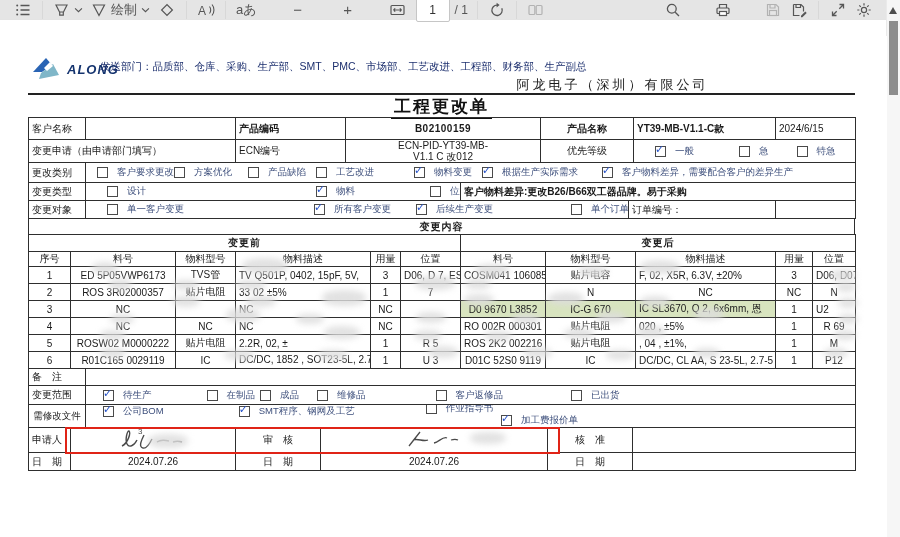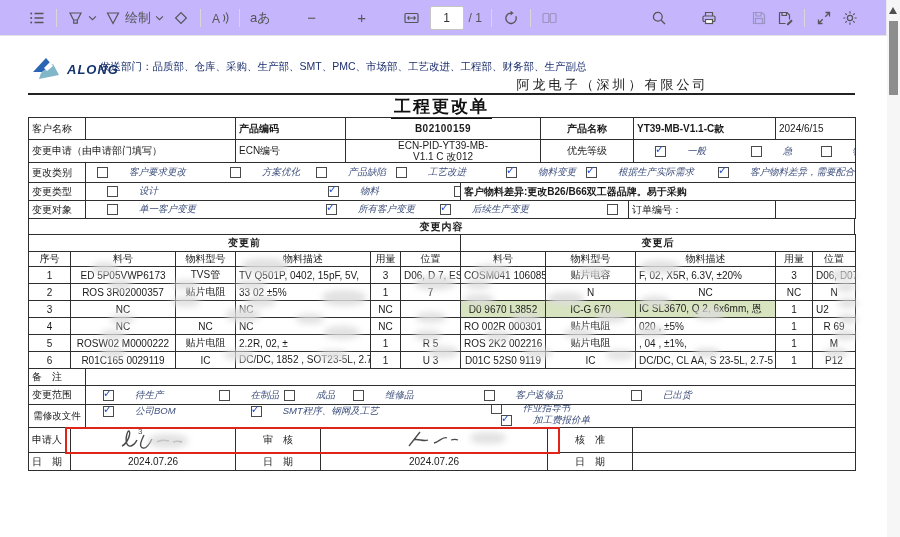--- a/index.html
+++ b/index.html
@@ -1,21 +1,21 @@
 <!DOCTYPE html>
 <html><head>
 <meta charset="utf-8">
 <style>
   html,body{margin:0;padding:0;background:#fff;}
   body{font-family:"Liberation Sans","DejaVu Sans",sans-serif;}
   .viewer{position:relative;width:900px;height:537px;overflow:hidden;background:#fff;}
 
   
-  .toolbar{position:absolute;top:0;left:0;width:887px;height:36px;background:#c4b5fd;
-    border-bottom:1px solid #e4e4e4;display:flex;align-items:center;padding:0 24px;box-sizing:border-box;}
+  .toolbar{position:absolute;top:0;left:0;width:887px;height:20px;background:#e5e5e5;
+    border-bottom:1px solid #e4e4e4;display:flex;align-items:center;padding:0 10px;box-sizing:border-box;}
   .tbtn{display:inline-flex;align-items:center;justify-content:center;height:28px;min-width:26px;
     border:none;background:transparent;color:#565656;font-size:13px;gap:4px;padding:0 4px;cursor:default;}
   .tbtn svg{display:block;}
   .sep{width:1px;height:18px;background:#d8d8d8;margin:0 6px;flex:none;}
   .spacer{width:24px;flex:none;}
   .page-num{width:28px;height:20px;border:1px solid #c6c6c6;border-radius:2px;text-align:center;
     font-size:12px;color:#333;background:#fff;margin:0 5px;}
   .pcount{font-size:12px;color:#555;margin-right:3px;}
   .disabled{opacity:.35;}
   .tb-right{margin-left:auto;display:flex;align-items:center;}
@@ -53,21 +53,21 @@
   .ecn{font-size:7.5px;line-height:1.1;color:#2f55c0;text-align:center;white-space:normal;}
   .sechead{font-weight:bold;font-size:11px;text-align:center;letter-spacing:1px;}
   .ch{font-size:9.5px;text-align:center;color:#161616;}
   .d{font-size:8.5px;color:#2a4f9c;text-align:center;padding:0 2px;}
   .dl{text-align:left;}
   .hl{background:#d8e4bf;}
   .reason{font-weight:bold;font-size:10.5px;color:#111;}
   .datev{font-size:10px;color:#2a3c66;text-align:center;}
 
   .cbrow{display:flex;align-items:center;}
-  .cb{display:inline-flex;align-items:center;gap:21px;flex:none;font-style:italic;}
+  .cb{display:inline-flex;align-items:center;gap:9px;flex:none;}
   .box{width:9px;height:9px;border:1px solid #4a4a4a;background:#fff;position:relative;flex:none;}
   .box.checked::after{content:"\2713";position:absolute;left:-1px;top:-4px;font-size:11px;color:#2753c8;font-weight:bold;}
   .cl{font-size:9.5px;color:#3d4f7c;}
 
   .redbox{position:absolute;left:65px;top:391px;width:491px;height:23px;border:2.5px solid #e02417;z-index:6;pointer-events:none;}
   .smudge{position:absolute;background:rgba(221,221,221,.85);filter:blur(3px);border-radius:45%;z-index:4;pointer-events:none;}
   .sig{filter:blur(.45px);opacity:.85;}
 </style>
 </head>
 <body>
@@ -296,21 +296,21 @@
           </colgroup>
         <tbody>
             <tr class="h20">
           <td class="lbl">更改类别</td>
           <td colspan="4">
             <div class="cbrow">
               <span class="cb" style="margin-left:8px">
                     <span class="box"></span>
                     <span class="cl">客户要求更改</span>
                   </span>
-              <span class="cb" style="margin-left:44px">
+              <span class="cb" style="">
                     <span class="box"></span>
                     <span class="cl">方案优化</span>
                   </span>
               <span class="cb" style="margin-left:16px">
                     <span class="box"></span>
                     <span class="cl">产品缺陷</span>
                   </span>
               <span class="cb" style="margin-left:10px">
                     <span class="box"></span>
                     <span class="cl">工艺改进</span>
@@ -562,21 +562,21 @@
           <td>
             <div class="cbrow">
               <span class="cb" style="margin-left:14px">
                     <span class="box checked"></span>
                     <span class="cl">公司BOM</span>
                   </span>
               <span class="cb" style="margin-left:75px">
                     <span class="box checked"></span>
                     <span class="cl">SMT程序、钢网及工艺</span>
                   </span>
-              <span class="cb" style="margin-left:112px;margin-top:-6px">
+              <span class="cb" style="margin-left:71px;margin-top:-6px">
                     <span class="box"></span>
                     <span class="cl">作业指导书</span>
                   </span>
             </div>
             <div class="cbrow" style="margin-top:-4px">
               <span class="cb" style="margin-left:412px">
                     <span class="box checked"></span>
                     <span class="cl">加工费报价单</span>
                   </span>
             </div>

